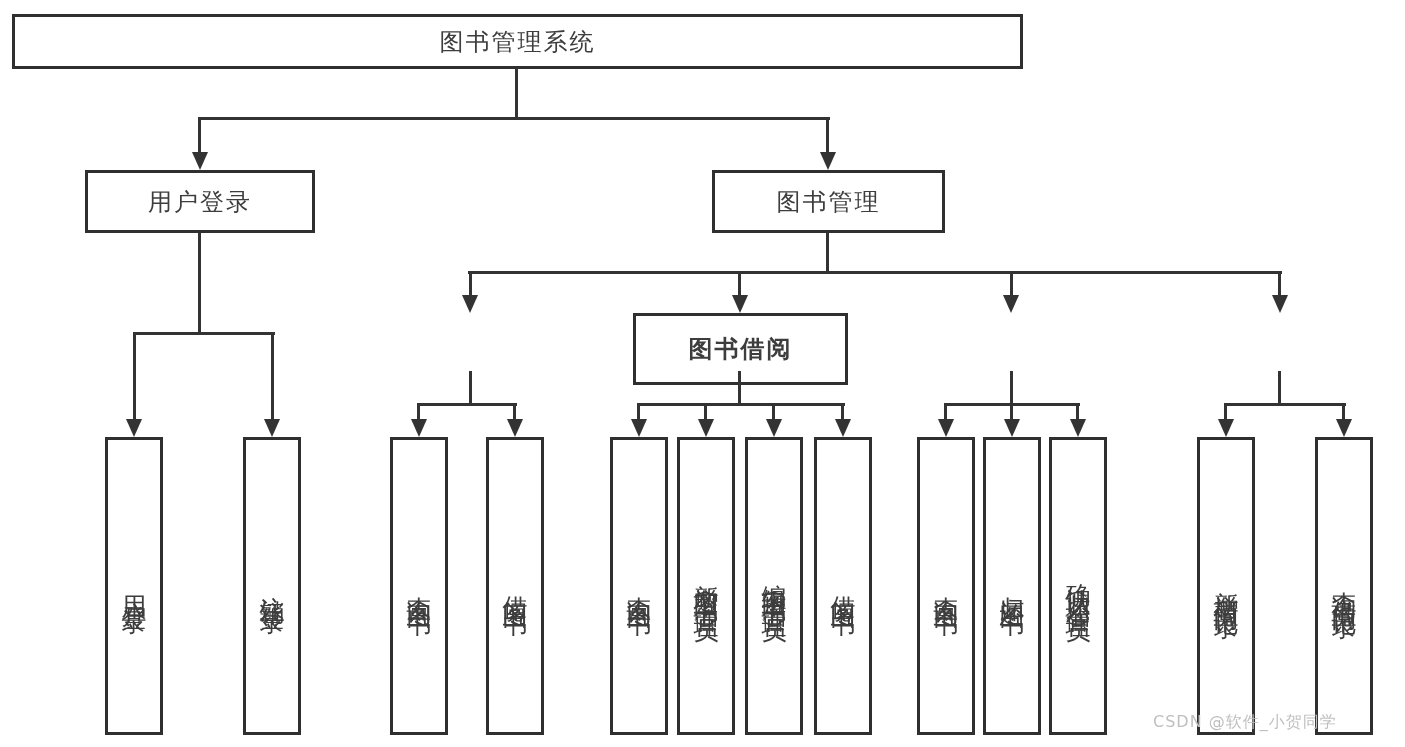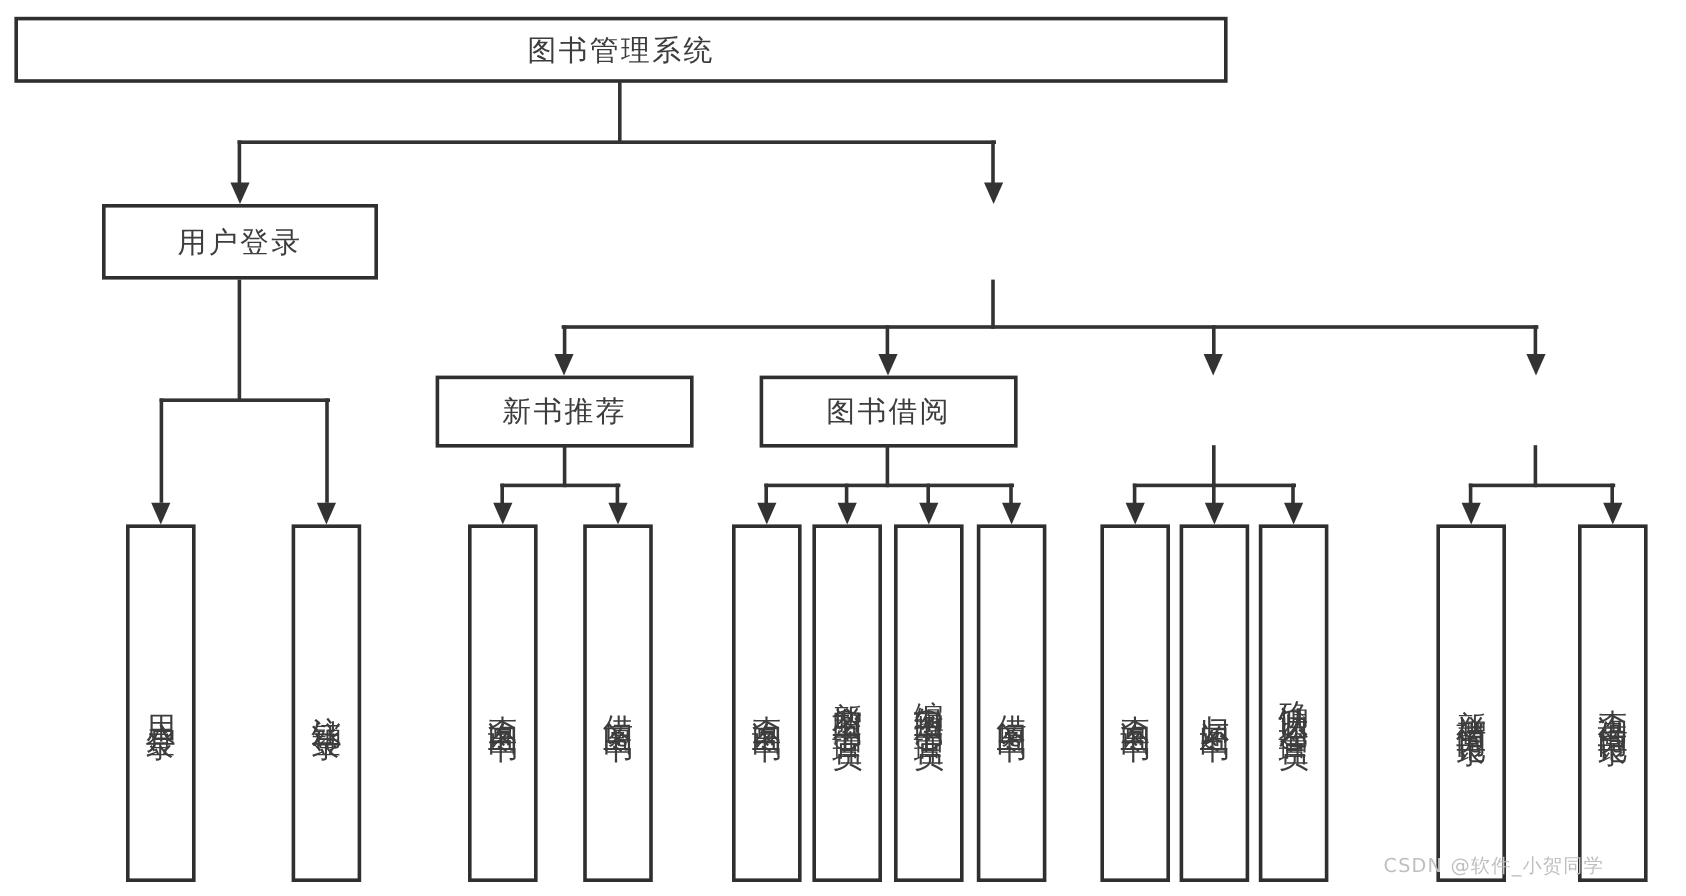--- a/index.html
+++ b/index.html
@@ -35,26 +35,26 @@
 <div class="canvas">
 
   <div class="box" style="left:12px;top:14px;width:1011px;height:55px;">
     <span>图书管理系统</span>
   </div>
 
   <div class="box" style="left:85px;top:170px;width:230px;height:63px;">
     <span>用户登录</span>
   </div>
 
-
-  <div class="box" style="left:363px;top:313px;width:215px;height:60px;">
-    <span>新书推荐</span>
+  <div class="box" style="left:712px;top:170px;width:233px;height:63px;">
+    <span>图书管理</span>
   </div>
 
-  <div class="box" style="left:633px;top:313px;width:215px;height:60px;">
+
+  <div class="box" style="left:633px;top:313px;width:215px;height:72px;font-weight:bold;">
     <span>图书借阅</span>
   </div>
 
 
 
   <div class="box vbox" style="left:105px;top:437px;width:58px;height:298px;">
     <span>用户登录</span>
   </div>
   <div class="box vbox" style="left:243px;top:437px;width:58px;height:298px;">
     <span>注销登录</span>

